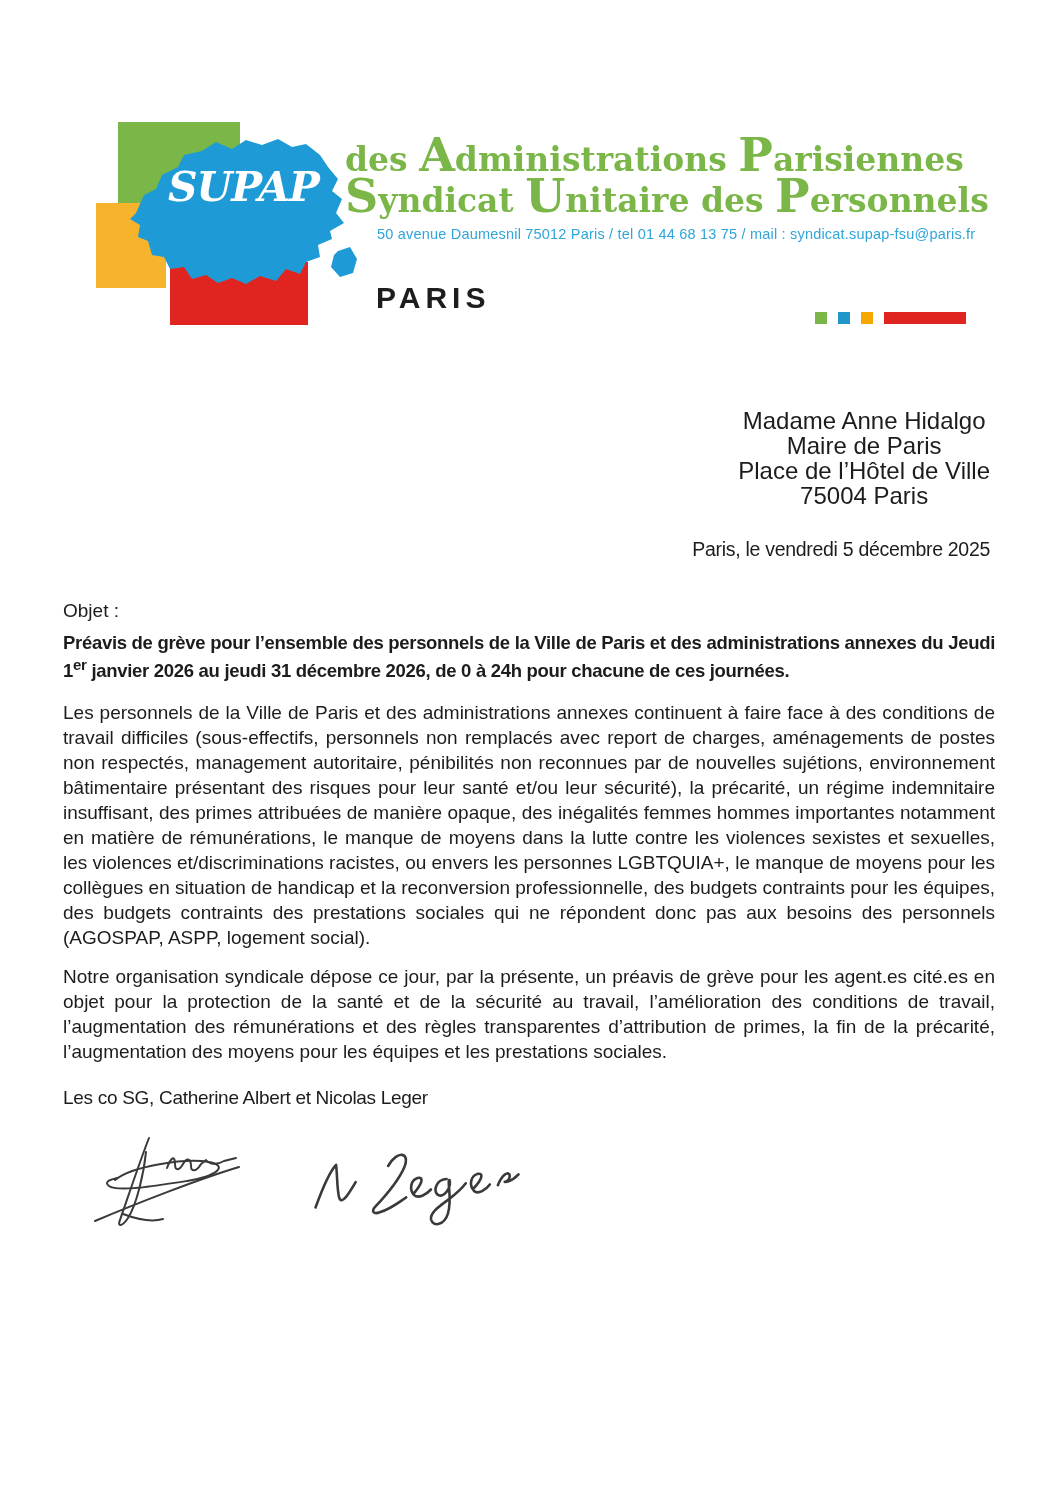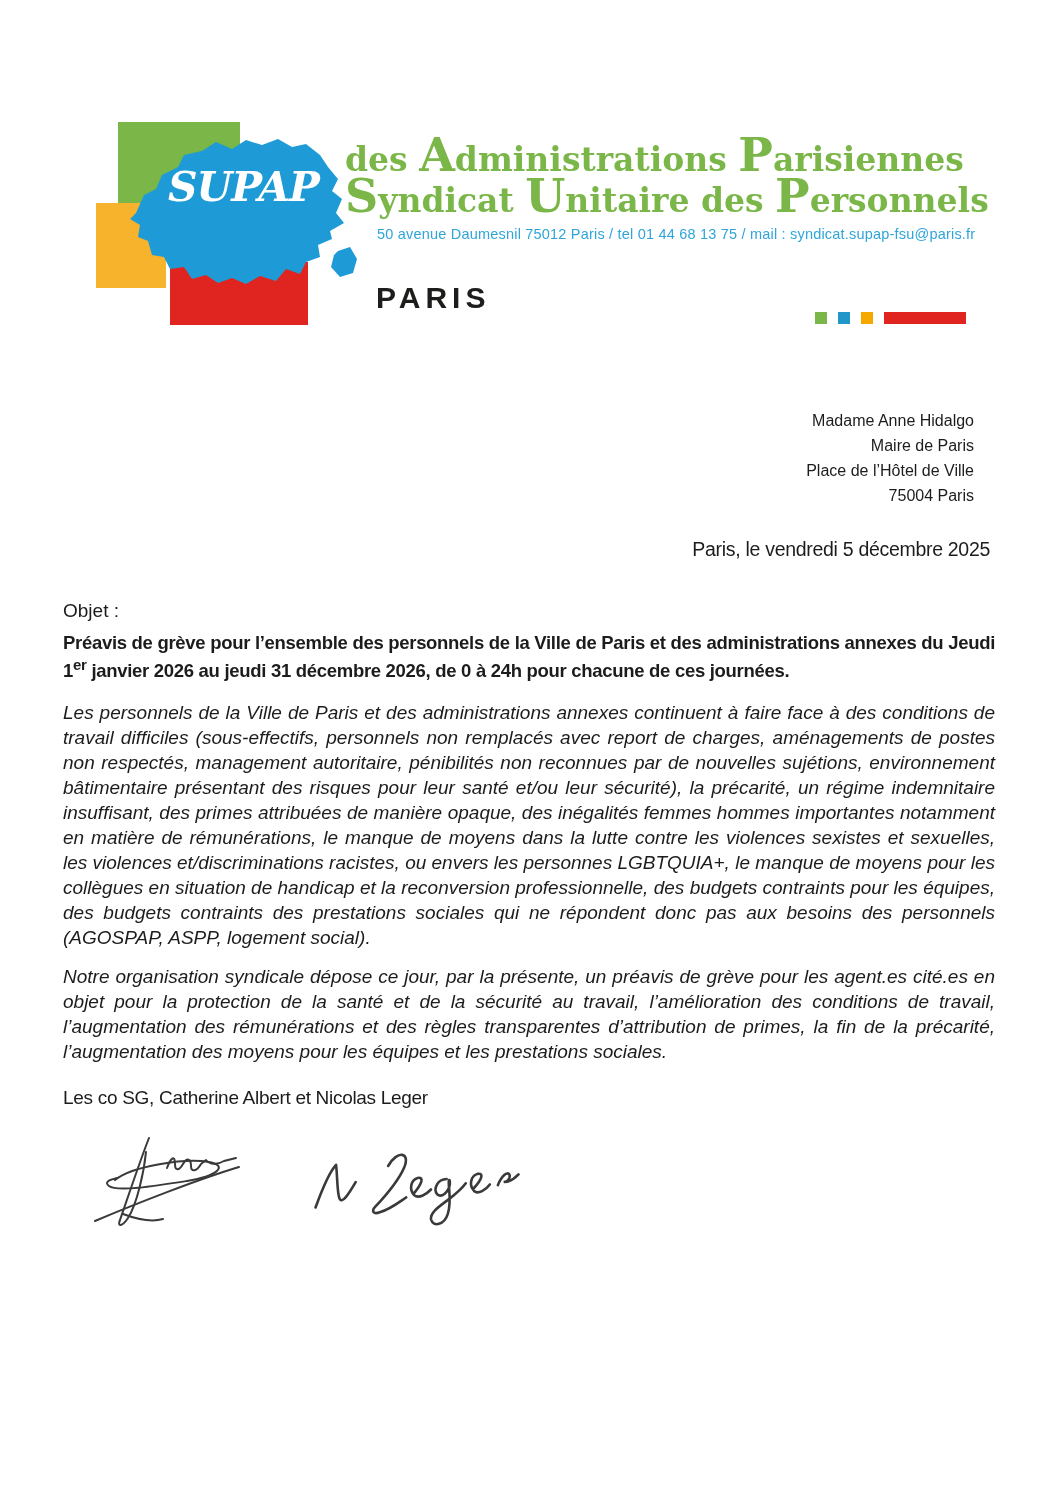--- a/index.html
+++ b/index.html
@@ -48,40 +48,40 @@
   .banner .strong{font-size:30px;font-weight:bold;letter-spacing:5px;margin-left:26px;}
   .strip{position:absolute;left:815px;top:312px;display:flex;}
   .strip .s{width:12px;height:12px;margin-right:11px;}
   .strip .s.g{background:#7ab648;}
   .strip .s.b{background:#2196c9;}
   .strip .s.y{background:#f5a800;}
   .strip .bar{width:82px;height:12px;background:#e0241f;margin-right:0;}
 
   
   .recipient{
-    position:absolute;right:84px;top:408px;
-    text-align:right;font-size:16px;line-height:25px;
+    position:absolute;right:68px;top:408px;
+    text-align:center;font-size:24px;line-height:25px;
   }
   .dateline{
     position:absolute;right:68px;top:538px;
     font-size:19.5px;letter-spacing:-0.3px;
   }
   .body-copy{
     position:absolute;left:63px;top:598px;width:932px;
     font-size:19px;line-height:25px;
   }
   .body-copy p{margin:0;}
   .objet{margin:0 0 6px 0 !important;}
   .subject{
     font-weight:bold;text-align:justify;
     font-size:18.5px;line-height:28px;letter-spacing:-0.3px;
     margin:0 0 15px 0 !important;
   }
   .subject sup{font-size:15px;line-height:0;}
-  .para{text-align:justify;margin:0 0 14px 0 !important;font-style:italic;}
+  .para{text-align:justify;margin:0 0 14px 0 !important;}
   .para.p2{margin-bottom:21px !important;}
   .closing{letter-spacing:-0.3px;margin:0 0 9px 0 !important;}
   .signoff{letter-spacing:-0.3px;}
 
   
   .sig-row{display:flex;align-items:flex-start;margin-top:14px;padding-left:24px;}
   .sig{flex:0 0 auto;}
   .sig svg path{fill:none;stroke:#3a3a3a;stroke-linecap:round;stroke-linejoin:round;}
   .sig.albert svg path{stroke-width:2;}
   .sig.leger{margin-left:52px;margin-top:16px;transform:rotate(-2deg);}

